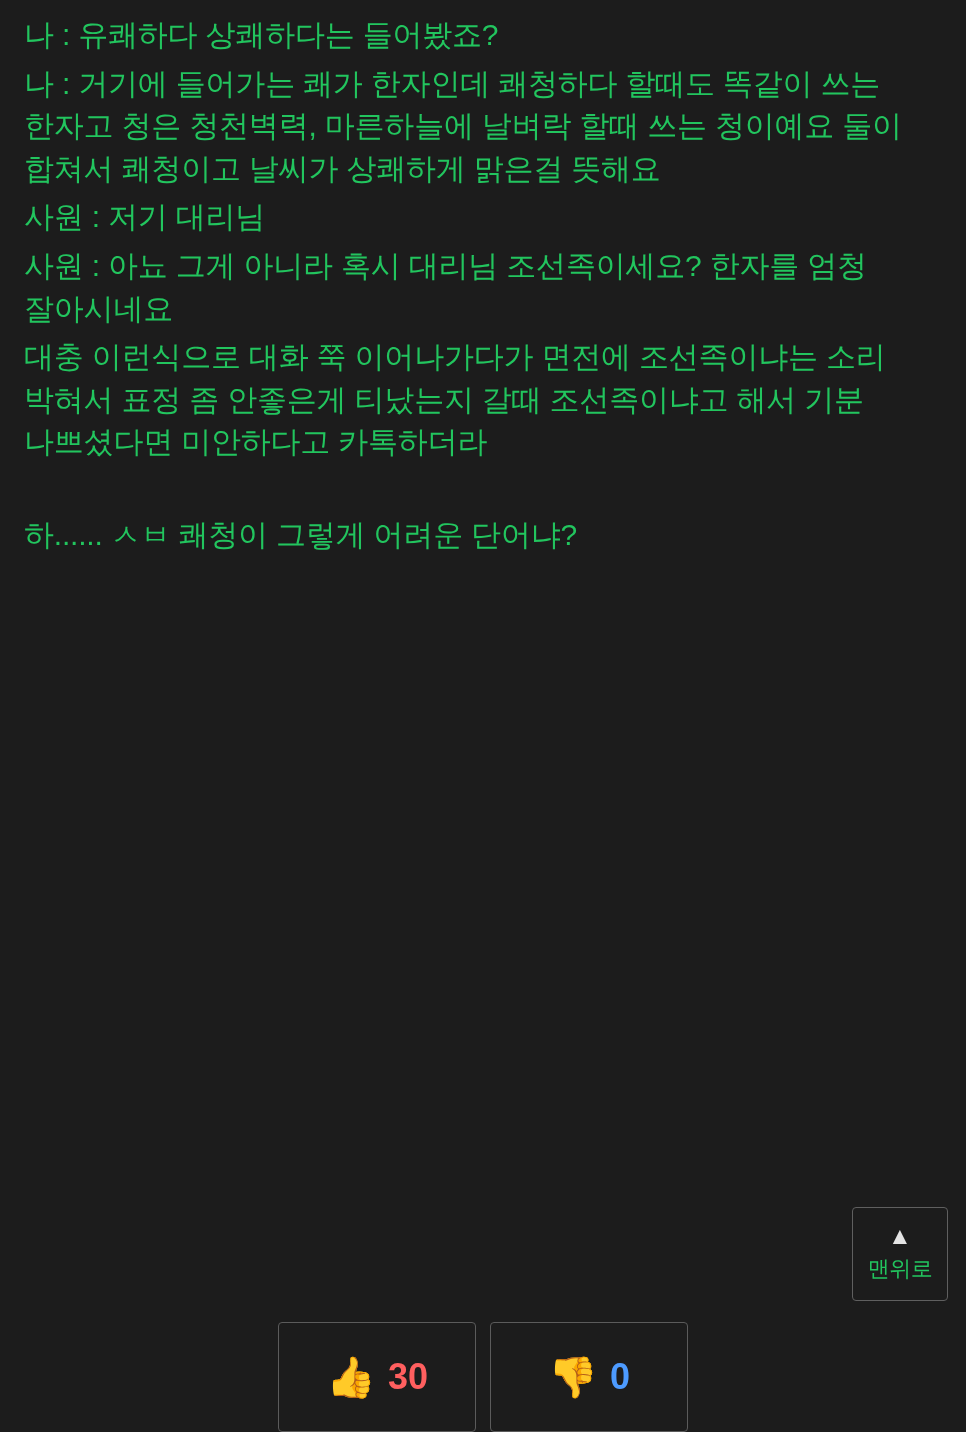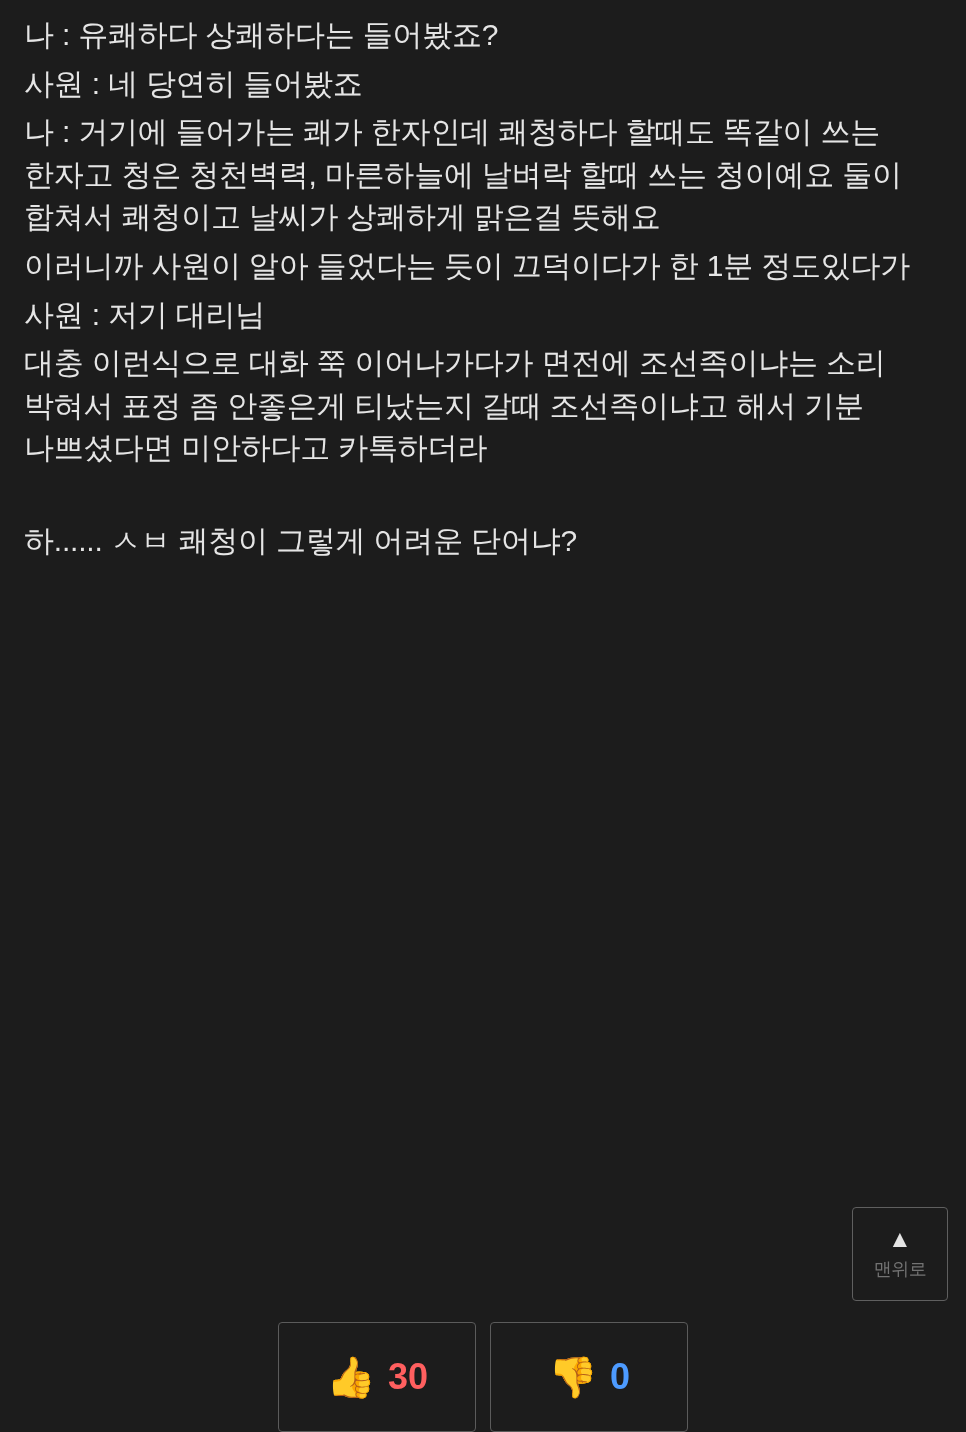--- a/index.html
+++ b/index.html
@@ -17,21 +17,21 @@
     overflow: hidden;
   }
 
   #post-body {
     padding: 14px 24px 0 24px;
   }
 
   .para {
     font-size: 30px;
     line-height: 1.42;
-    color: #e5e5e5;
+    color: #22c55e;
     margin: 0 0 6px 0;
     letter-spacing: -0.2px;
     word-break: keep-all;
     white-space: pre-wrap;
   }
 
   .spacer-line {
     height: 44px;
   }
 
@@ -97,34 +97,33 @@
     justify-content: center;
     gap: 6px;
     cursor: pointer;
   }
   #scroll-top-button .arrow {
     font-size: 24px;
     color: #e4e4e4;
     line-height: 1;
   }
   #scroll-top-button .label {
-    font-size: 18px;
-    color: #737373;
+    font-size: 22px;
+    color: #22c55e;
     letter-spacing: -0.5px;
   }
 </style>
 </head>
 <body>
 
 <div id="post-body">
   <p class="para">나 : 유쾌하다 상쾌하다는 들어봤죠?</p>
-  <p class="para">사원 : 네 당연히 들어봤죠</p>
   <p class="para">나 : 거기에 들어가는 쾌가 한자인데 쾌청하다 할때도 똑같이 쓰는 한자고 청은 청천벽력, 마른하늘에 날벼락 할때 쓰는 청이예요 둘이 합쳐서 쾌청이고 날씨가 상쾌하게 맑은걸 뜻해요</p>
-  <p class="para">이러니까 사원이 알아 들었다는 듯이 끄덕이다가 한 1분 정도있다가</p>
   <p class="para">사원 : 저기 대리님</p>
+  <p class="para">사원 : 아뇨 그게 아니라 혹시 대리님 조선족이세요? 한자를 엄청 잘아시네요</p>
   <p class="para">대충 이런식으로 대화 쭉 이어나가다가 면전에 조선족이냐는 소리 박혀서 표정 좀 안좋은게 티났는지 갈때 조선족이냐고 해서 기분 나쁘셨다면 미안하다고 카톡하더라</p>
   <div class="spacer-line"></div>
   <p class="para">하...... ㅅㅂ 쾌청이 그렇게 어려운 단어냐?</p>
 </div>
 
 <div id="scroll-top-button">
   <span class="arrow">▲</span>
   <span class="label">맨위로</span>
 </div>
 

